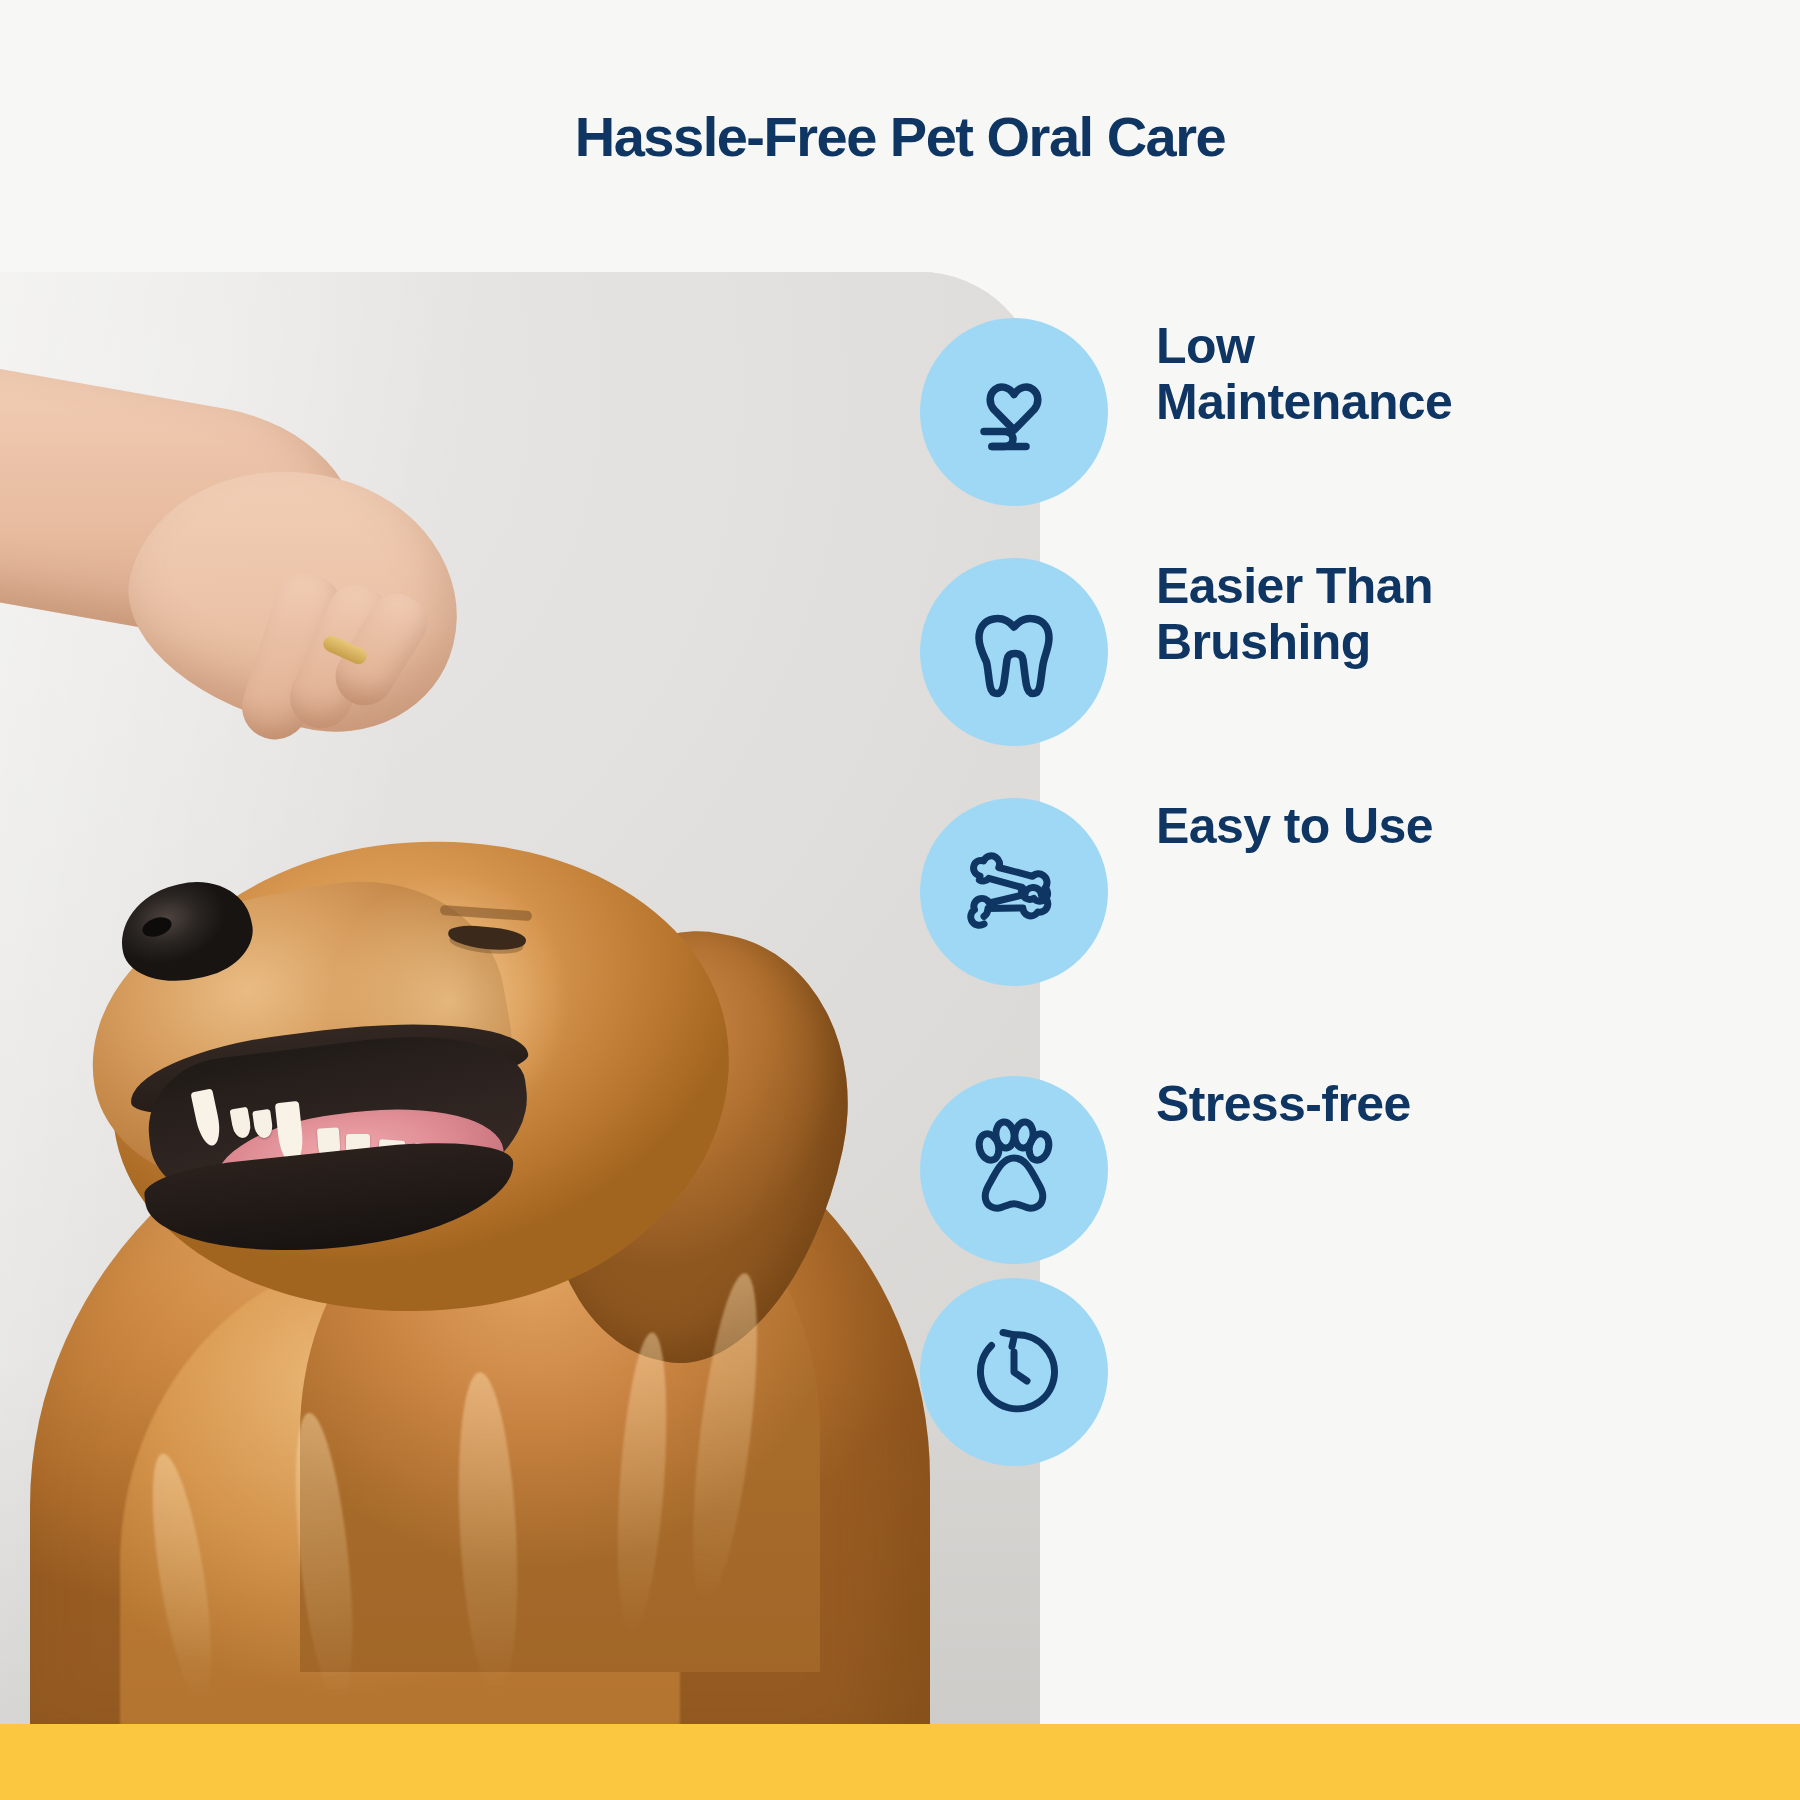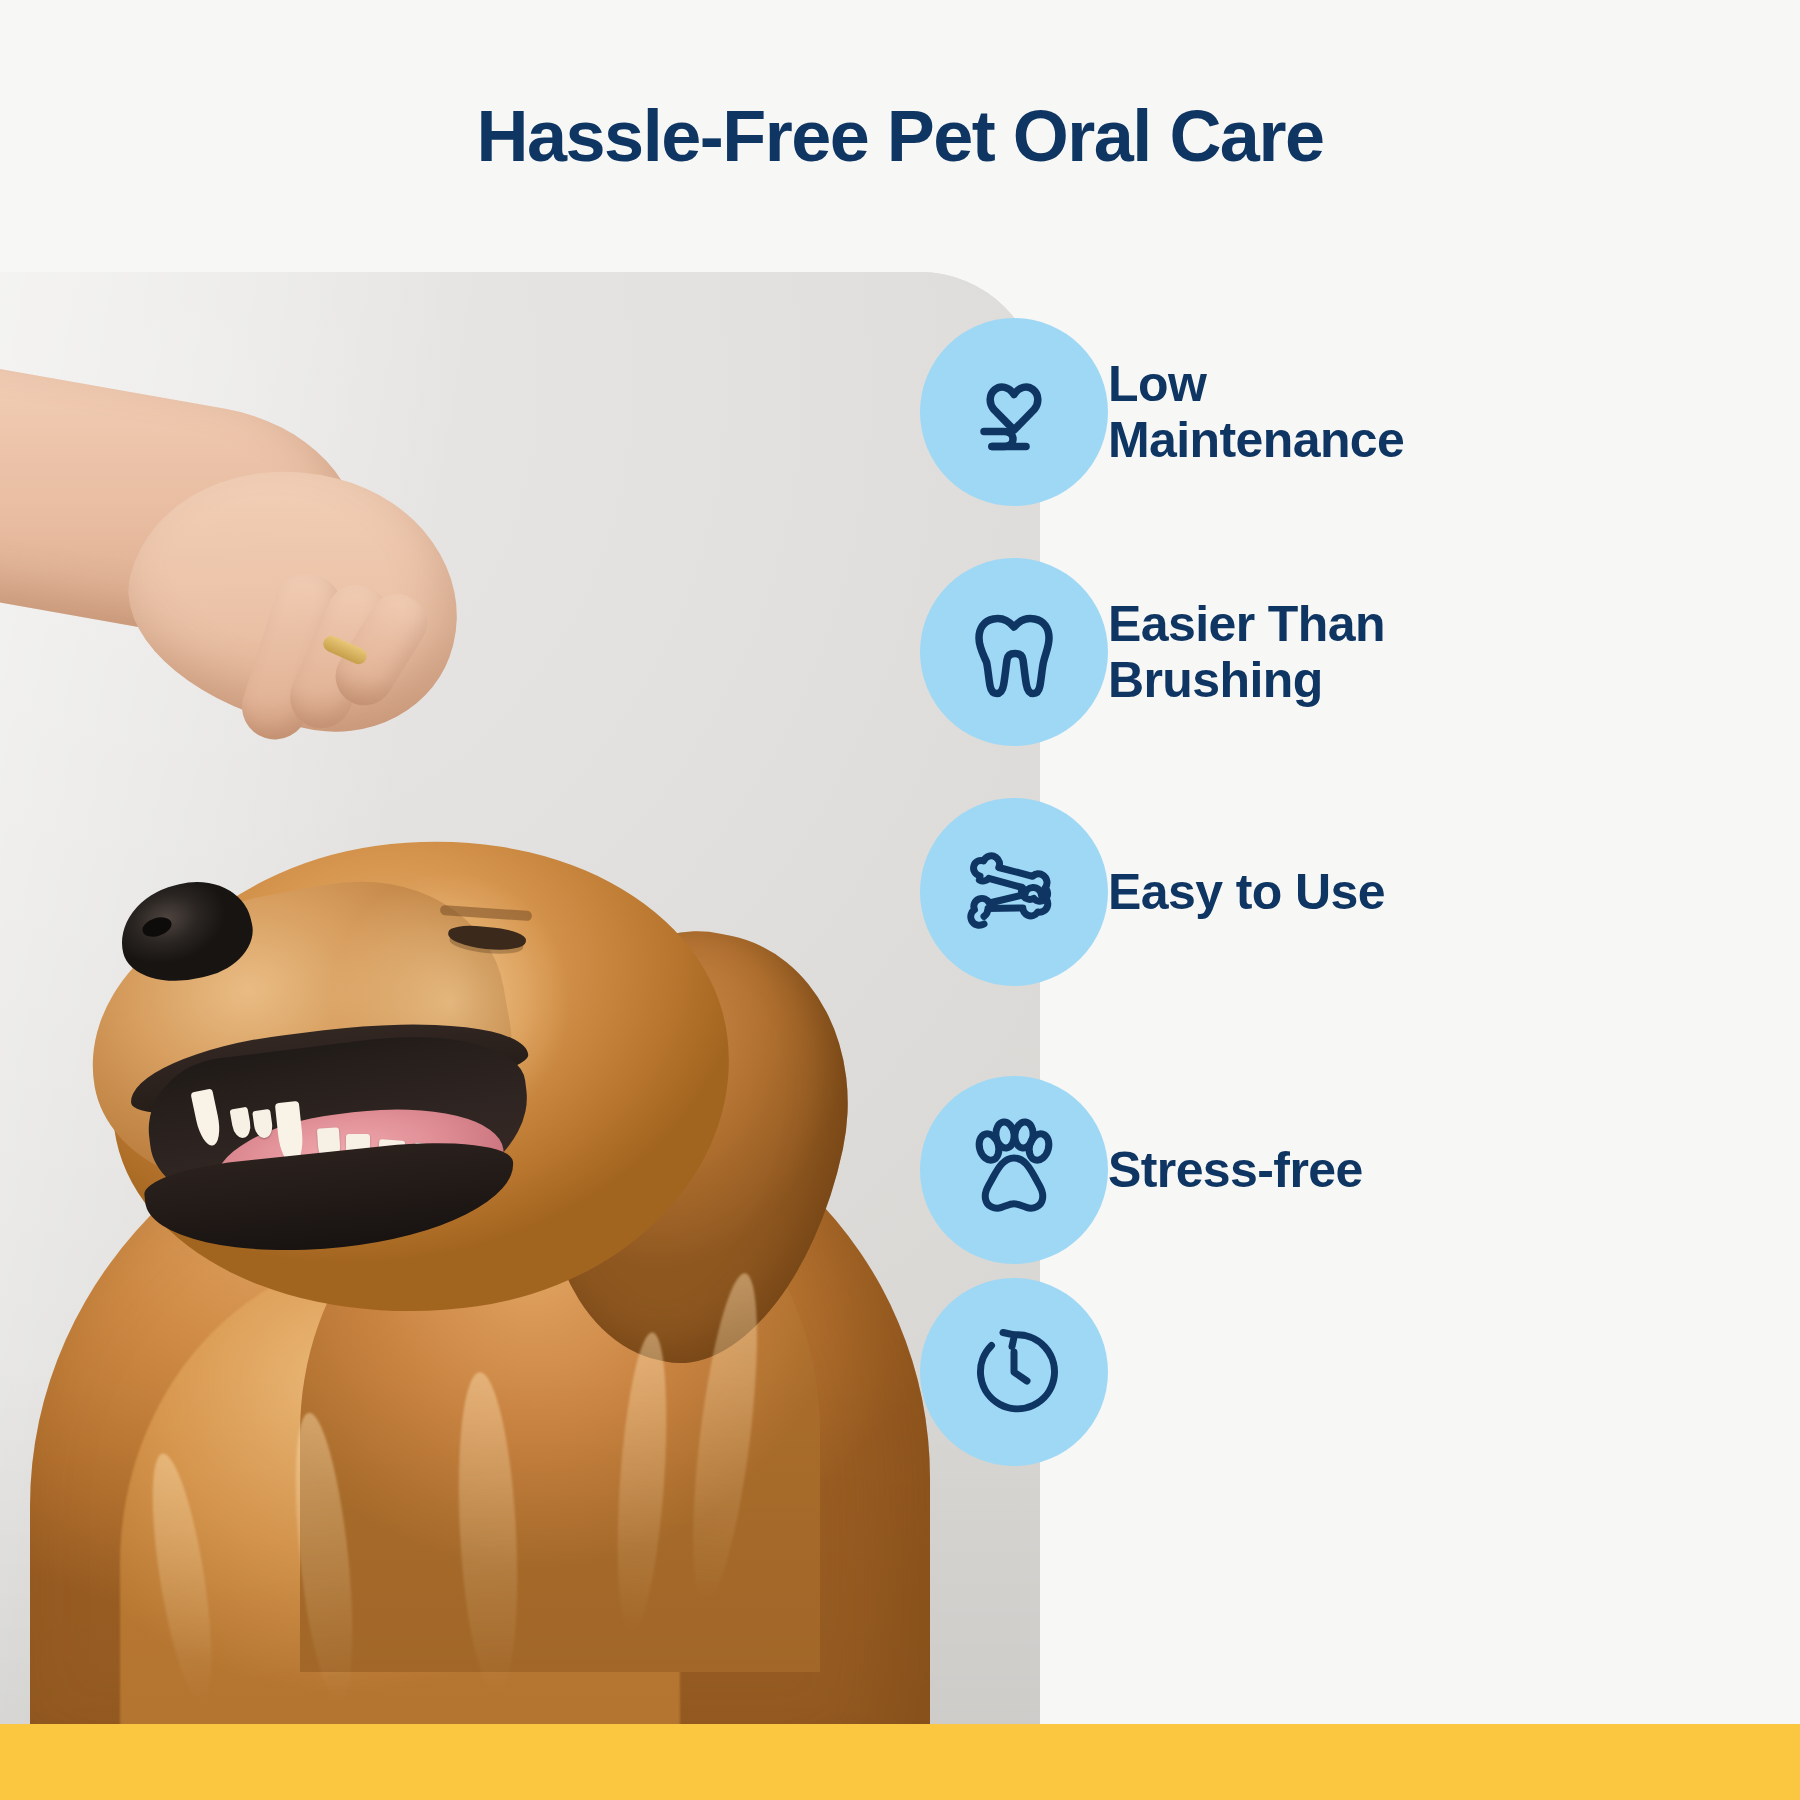--- a/index.html
+++ b/index.html
@@ -11,21 +11,21 @@
     overflow:hidden;
   }
 
   
   .title-bar{
     position:absolute; left:0; top:0; width:1800px; height:272px;
     display:flex; align-items:center; justify-content:center;
     background:#f7f7f6;
   }
   .title{
-    font-size:72px; font-weight:bold; color:#0f3663;
+    font-size:56px; font-weight:bold; color:#0f3663;
     letter-spacing:-1.5px; white-space:nowrap;
     font-family:"Liberation Sans", sans-serif;
   }
 
   
   .photo{
     position:absolute; left:0; top:272px; width:1040px; height:1452px;
     border-top-right-radius:120px;
     overflow:hidden;
     background:#dedddb;
@@ -188,21 +188,21 @@
     position:absolute; inset:0;
     background:linear-gradient(0deg, rgba(0,0,0,.05) 0%, rgba(0,0,0,0) 25%);
     pointer-events:none;
   }
 
   
   .features{
     position:absolute; left:920px; top:300px; width:880px; height:1400px;
   }
   .feature{
-    position:absolute; left:0; display:flex; align-items:center; 
+    position:absolute; left:0; display:flex; gap:48px;
   }
   .badge{
     width:188px; height:188px; border-radius:50%;
     background:#9ed8f5;
     flex:0 0 188px;
     display:flex; align-items:center; justify-content:center;
     position:relative; z-index:2;
   }
   .badge svg{ display:block; }
   .flabel{

